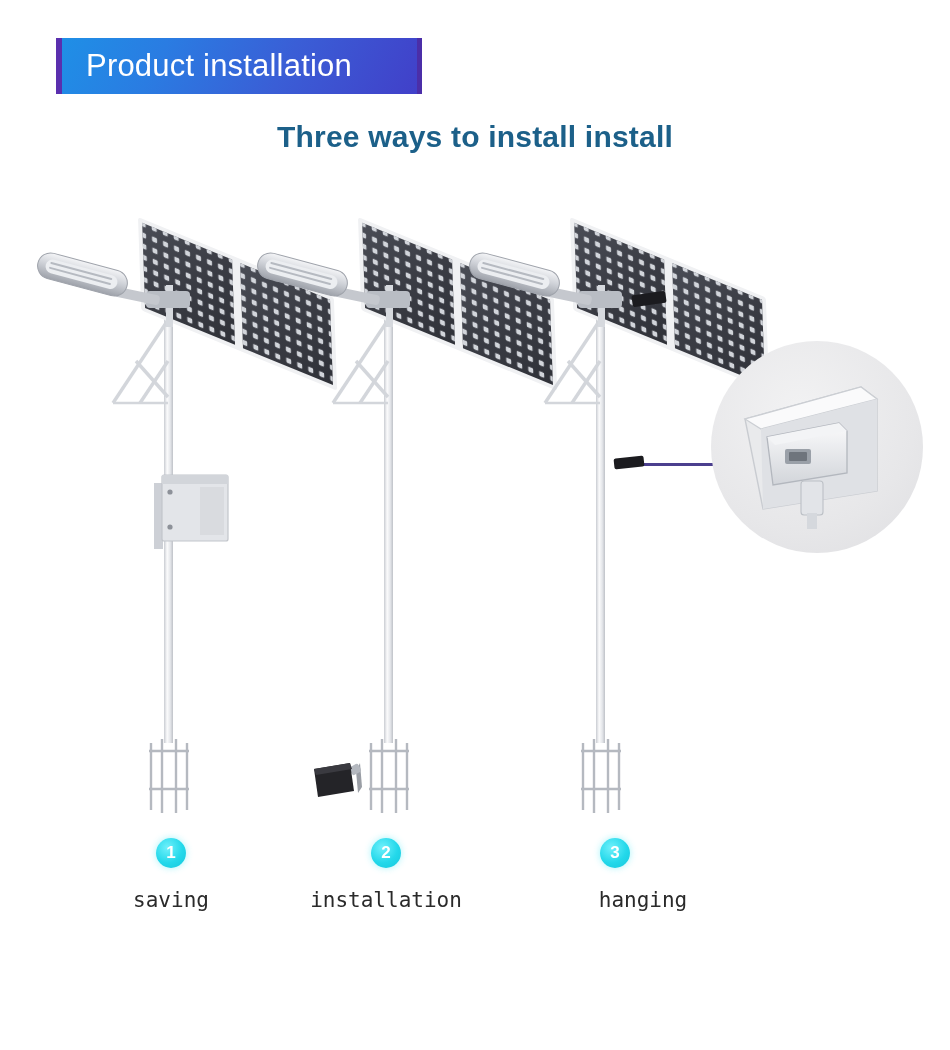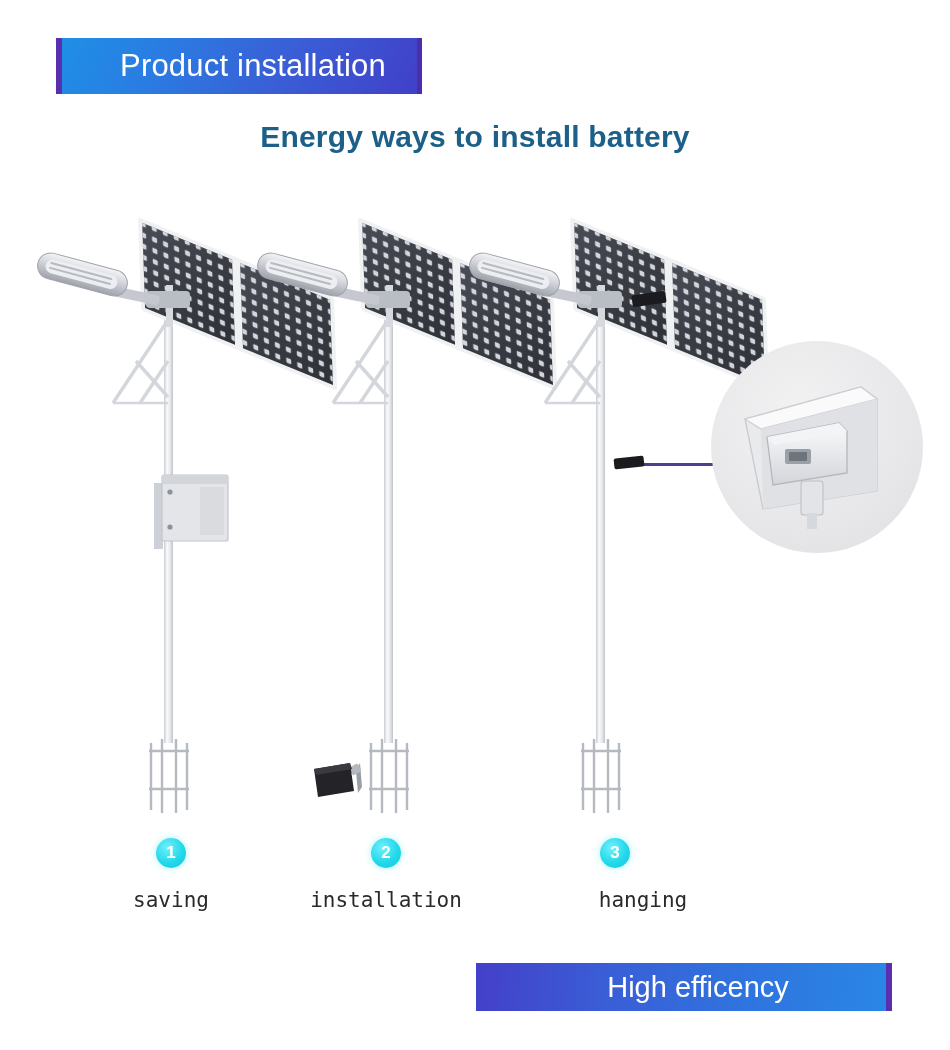--- a/index.html
+++ b/index.html
@@ -4,21 +4,21 @@
 <style>
   html,body{margin:0;padding:0;background:#ffffff;}
   body{width:950px;height:1050px;position:relative;overflow:hidden;
        font-family:"Liberation Sans",sans-serif;background:#fff;}
 
   .stage{position:absolute;inset:0;width:950px;height:1050px;background:#fff;}
 
   
   .banner{position:absolute;display:flex;align-items:center;
           color:#fff;white-space:nowrap;box-sizing:border-box;}
-  .banner span{display:block;margin-left:34px;}
+  .banner span{display:block;}
 
   #header-banner{left:56px;top:38px;width:366px;height:56px;
      background:linear-gradient(118deg,#1f8fe6 0%,#2a7ce2 28%,#3a5ed6 62%,#4140c9 100%);
      border-left:6px solid #5a2fae;border-right:5px solid #4b2ea8;
      padding-left:24px;font-size:31px;letter-spacing:.2px;}
 
   #footer-banner-left{left:46px;top:963px;width:416px;height:48px;
      background:linear-gradient(92deg,#4340c9 0%,#3a5ed6 32%,#2f74df 66%,#2a86e6 100%);
      border-right:6px solid #5a2fae;
      justify-content:center;font-size:29px;}
@@ -64,21 +64,21 @@
 </style>
 </head>
 <body>
 
 <div class="stage">
 
   <div class="banner" id="header-banner">
     <span>Product installation</span>
   </div>
 
-  <div id="subtitle">Energy ways to install battery</div>
+  <div id="subtitle">Three ways to install install</div>
 
   <div class="scene">
 
     <svg class="rig" id="rig-1" viewBox="0 0 330 660">
       <defs>
         <linearGradient id="poleG" x1="0" y1="0" x2="1" y2="0">
           <stop offset="0" stop-color="#c9ccd2"></stop>
             <stop offset=".35" stop-color="#fbfbfc"></stop>
           <stop offset=".7" stop-color="#e4e6ea"></stop>
             <stop offset="1" stop-color="#bfc2c8"></stop>
@@ -288,17 +288,14 @@
   </div>
 
   <div class="badge" id="badge-1">1</div>
   <div class="badge" id="badge-2">2</div>
   <div class="badge" id="badge-3">3</div>
 
   <div class="caption" id="caption-1">saving</div>
   <div class="caption" id="caption-2">installation</div>
   <div class="caption" id="caption-3">hanging</div>
 
-  <div class="banner" id="footer-banner-right">
-    <span>High efficency</span>
-  </div>
 
 </div>
 
 </body></html>

